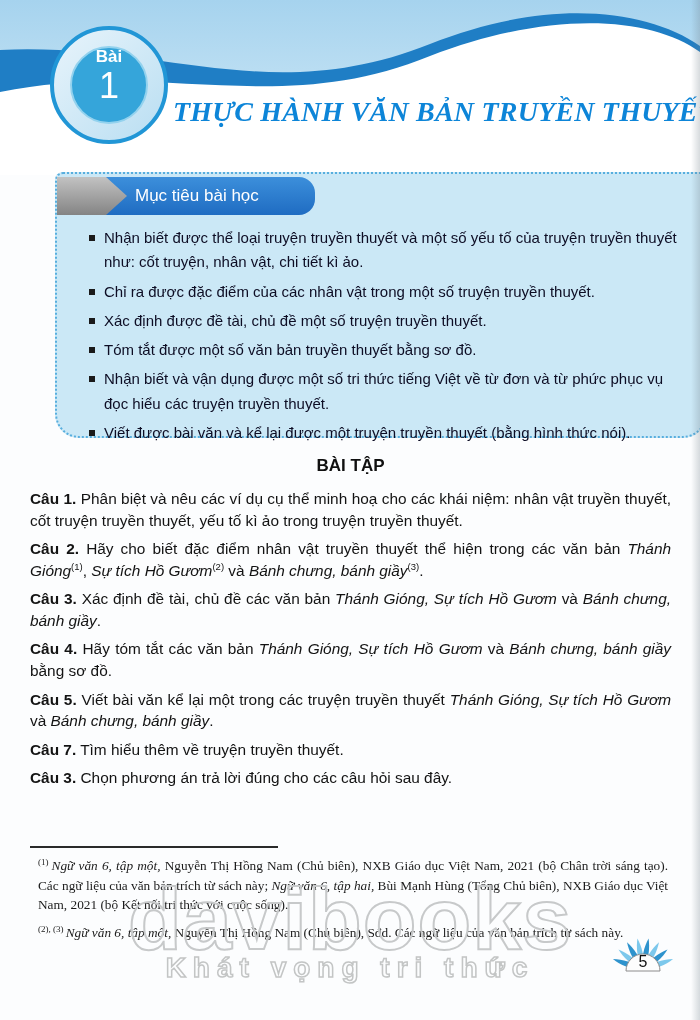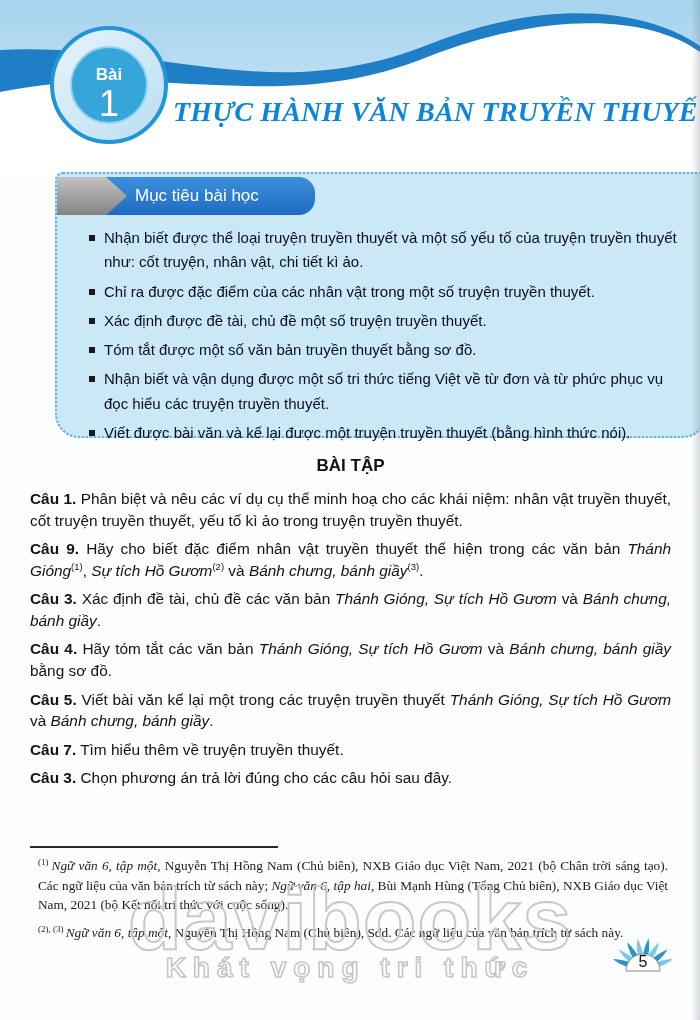--- a/index.html
+++ b/index.html
@@ -14,21 +14,21 @@
     background:linear-gradient(to right,rgba(0,0,0,0),rgba(110,125,135,.28));z-index:60;pointer-events:none;}
 
   
   .header-svg{position:absolute;top:0;left:0;z-index:1;display:block;}
 
   .badge-outer{position:absolute;left:50px;top:26px;width:118px;height:118px;border-radius:50%;
     border:4px solid #2196d6;background:linear-gradient(135deg,#e8f4fb,#b9def2);
     display:flex;align-items:center;justify-content:center;z-index:5;}
   .badge-inner{width:78px;height:78px;border-radius:50%;background:var(--badge-fill);
     border:2px solid #93d2ee;color:#fff;display:flex;flex-direction:column;
-    align-items:center;justify-content:flex-end;line-height:1;}
+    align-items:center;justify-content:flex-start;line-height:1;}
   .badge-label{font-size:17px;font-weight:bold;margin-bottom:3px;}
   .badge-number{font-size:36px;}
 
   .page-title{position:absolute;left:173px;top:96px;z-index:5;white-space:nowrap;
     font-family:"Liberation Serif","DejaVu Serif",serif;font-style:italic;font-weight:bold;
     font-size:28px;color:var(--title-blue);letter-spacing:.2px;}
 
   
   .objectives{position:absolute;left:55px;top:172px;width:652px;height:266px;z-index:4;
     background:var(--box-fill);border:2px dotted var(--box-border);border-radius:8px 8px 24px 24px;}
@@ -111,21 +111,21 @@
         <li>Tóm tắt được một số văn bản truyền thuyết bằng sơ đồ.</li>
         <li>Nhận biết và vận dụng được một số tri thức tiếng Việt về từ đơn và từ phức phục vụ đọc hiểu các truyện truyền thuyết.</li>
         <li>Viết được bài văn và kể lại được một truyện truyền thuyết (bằng hình thức nói).</li>
       </ul>
   </div>
 
   <div class="exercises">
     <h2 class="ex-heading">BÀI TẬP</h2>
     <div>
         <p class="question"><span class="bd">Câu 1.</span><span> Phân biệt và nêu các ví dụ cụ thể minh hoạ cho các khái niệm: nhân vật truyền thuyết, cốt truyện truyền thuyết, yếu tố kì ảo trong truyện truyền thuyết.</span></p>
-        <p class="question"><span class="bd">Câu 9.</span><span> Hãy cho biết đặc điểm nhân vật truyền thuyết thể hiện trong các văn bản </span><span class="it">Thánh Gióng</span><sup>(1)</sup><span>, </span><span class="it">Sự tích Hồ Gươm</span><sup>(2)</sup><span> và </span><span class="it">Bánh chưng, bánh giầy</span><sup>(3)</sup><span>.</span></p>
+        <p class="question"><span class="bd">Câu 2.</span><span> Hãy cho biết đặc điểm nhân vật truyền thuyết thể hiện trong các văn bản </span><span class="it">Thánh Gióng</span><sup>(1)</sup><span>, </span><span class="it">Sự tích Hồ Gươm</span><sup>(2)</sup><span> và </span><span class="it">Bánh chưng, bánh giầy</span><sup>(3)</sup><span>.</span></p>
         <p class="question"><span class="bd">Câu 3.</span><span> Xác định đề tài, chủ đề các văn bản </span><span class="it">Thánh Gióng, Sự tích Hồ Gươm</span><span> và </span><span class="it">Bánh chưng, bánh giầy</span><span>.</span></p>
         <p class="question"><span class="bd">Câu 4.</span><span> Hãy tóm tắt các văn bản </span><span class="it">Thánh Gióng, Sự tích Hồ Gươm</span><span> và </span><span class="it">Bánh chưng, bánh giầy</span><span> bằng sơ đồ.</span></p>
         <p class="question"><span class="bd">Câu 5.</span><span> Viết bài văn kể lại một trong các truyện truyền thuyết </span><span class="it">Thánh Gióng, Sự tích Hồ Gươm</span><span> và </span><span class="it">Bánh chưng, bánh giầy</span><span>.</span></p>
         <p class="question"><span class="bd">Câu 7.</span><span> Tìm hiểu thêm về truyện truyền thuyết.</span></p>
         <p class="question"><span class="bd">Câu 3.</span><span> Chọn phương án trả lời đúng cho các câu hỏi sau đây.</span></p>
       </div>
   </div>
 
   <div class="footnotes">
     <div class="fn-rule"></div>

